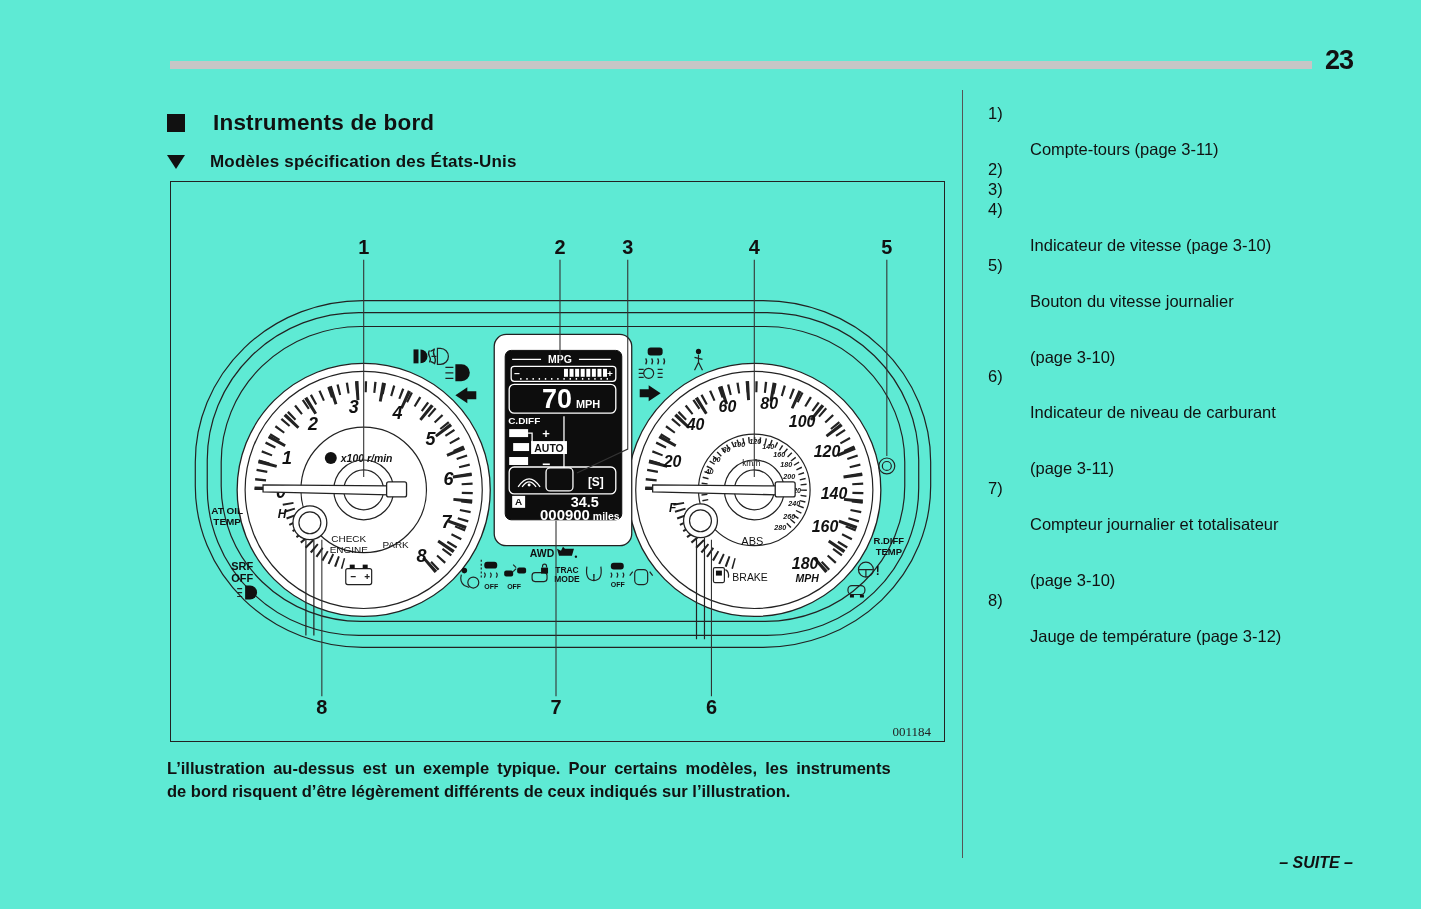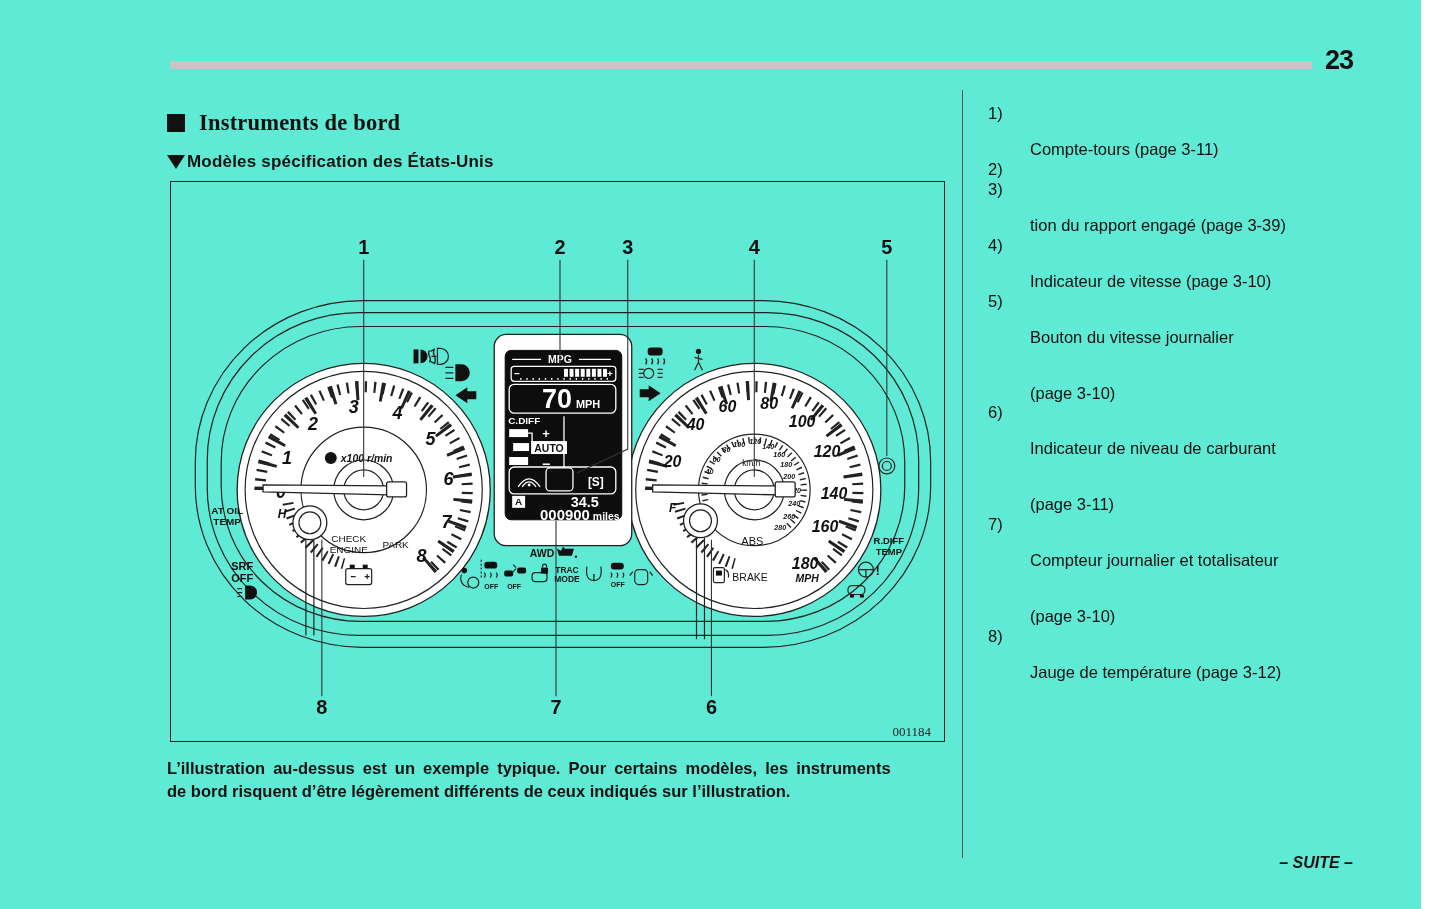--- a/index.html
+++ b/index.html
@@ -1,24 +1,24 @@
 <!DOCTYPE html>
 <html><head>
 <meta charset="utf-8">
 <style>
   html,body{margin:0;padding:0;background:#fff;}
   .page{position:relative;width:1421px;height:909px;background:#5eead4;overflow:hidden;
         font-family:"Liberation Sans",sans-serif;color:#111;}
   .topbar{position:absolute;left:170px;top:61px;width:1142px;height:8px;background:#c6c6c6;}
   .pagenum{position:absolute;left:1240px;top:45px;width:113px;text-align:right;
            font-size:27px;font-weight:bold;letter-spacing:-1px;}
-  .title-row{position:absolute;left:167px;top:110px;display:flex;align-items:center;gap:14px;font-family:Liberation Serif, serif;}
+  .title-row{position:absolute;left:167px;top:110px;display:flex;align-items:center;gap:28px;}
   .sq{width:18px;height:18px;background:#111;display:inline-block;flex:none;}
   .title{font-size:22.5px;font-weight:bold;margin:0;letter-spacing:0.2px;}
-  .subtitle-row{position:absolute;left:167px;top:152px;display:flex;align-items:center;gap:2px;}
+  .subtitle-row{position:absolute;left:167px;top:152px;display:flex;align-items:center;gap:25px;}
   .tri{width:0;height:0;border-left:9px solid transparent;border-right:9px solid transparent;
        border-top:14px solid #111;flex:none;}
   .subtitle{font-size:17px;font-weight:bold;margin:0;letter-spacing:0.2px;}
   .figure-box{position:absolute;left:170px;top:181px;width:775px;height:561px;
               border:1.5px solid #222;box-sizing:border-box;}
   .figure-box svg{position:absolute;left:0;top:0;width:100%;height:100%;}
   .figcode{position:absolute;right:13px;bottom:1px;font-size:13px;color:#222;font-family:Liberation Serif, serif;}
   .caption{position:absolute;left:167px;top:757px;width:800px;font-size:16.5px;
            line-height:23px;margin:0;font-weight:bold;}
   .caption .cap-line{display:block;}
@@ -374,21 +374,20 @@
       <span class="txt">
           <span>Compte-tours (page 3-11)</span>
         </span>
     </li>
     <li>
       <span class="num">2)</span>
     </li>
     <li>
       <span class="num">3)</span>
       <span class="txt">
-        <span>tion du rapport engagé (page 3-39)</span>
       </span>
     </li>
     <li>
       <span class="num">4)</span>
       <span class="txt">
           <span>Indicateur de vitesse (page 3-10)</span>
         </span>
     </li>
     <li>
       <span class="num">5)</span>

